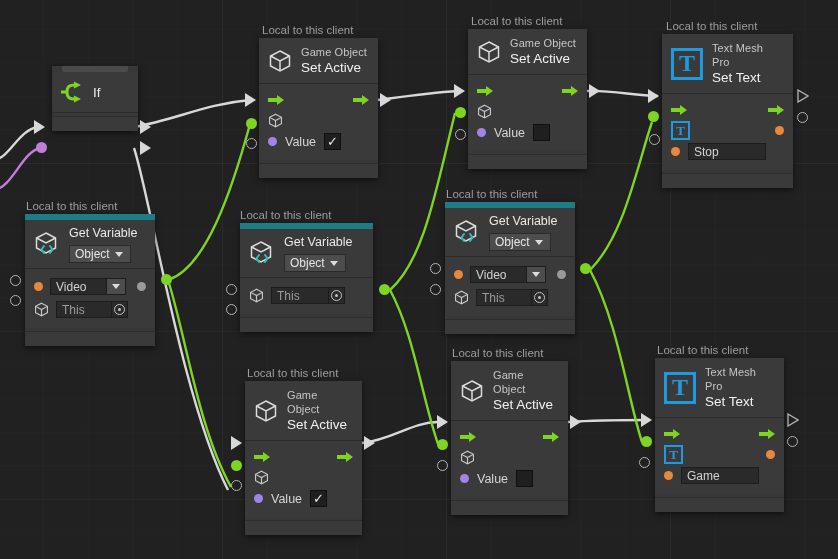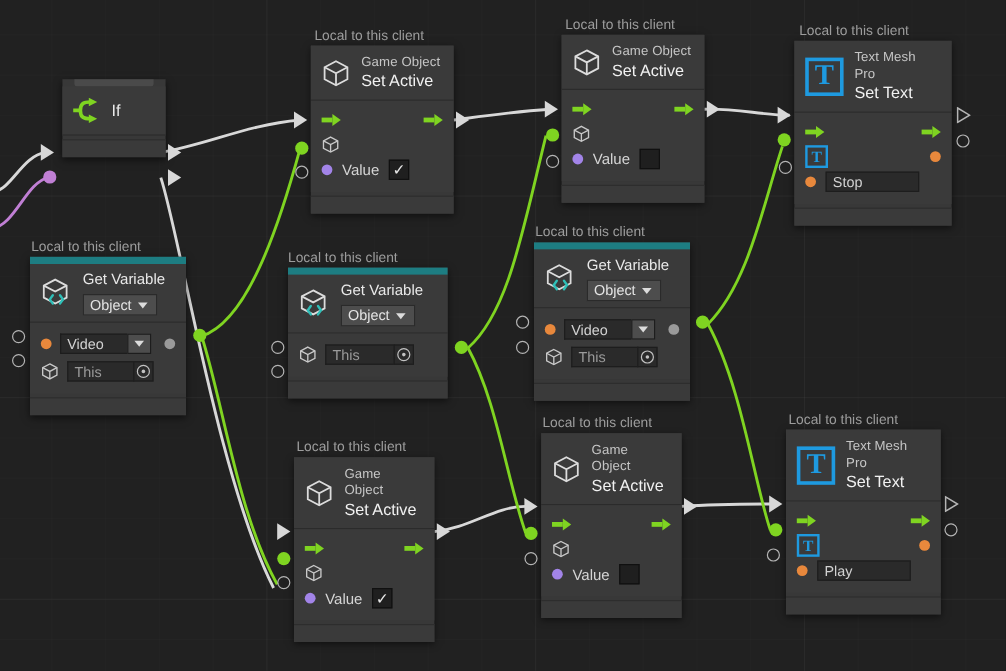--- a/index.html
+++ b/index.html
@@ -638,21 +638,21 @@
       </div>
       <div class="row">
         <span class="tmp-ico">
             <span>T</span>
           </span>
         <span class="spacer"></span>
         <span class="dot orange"></span>
       </div>
       <div class="row tall">
         <span class="dot orange"></span>
-        <span class="field" style="margin-left:8px; width:78px;">Play</span>
+        <span class="field" style="margin-left:8px; width:78px;">Game</span>
       </div>
     </div>
     <div class="node-foot"></div>
   </div>
   <div class="port" style="left:641px; top:413px;">
       <div class="port-in-tri"></div>
     </div>
   <div class="port" style="left:641px; top:436px;">
       <div class="port-circ-fill"></div>
     </div>

